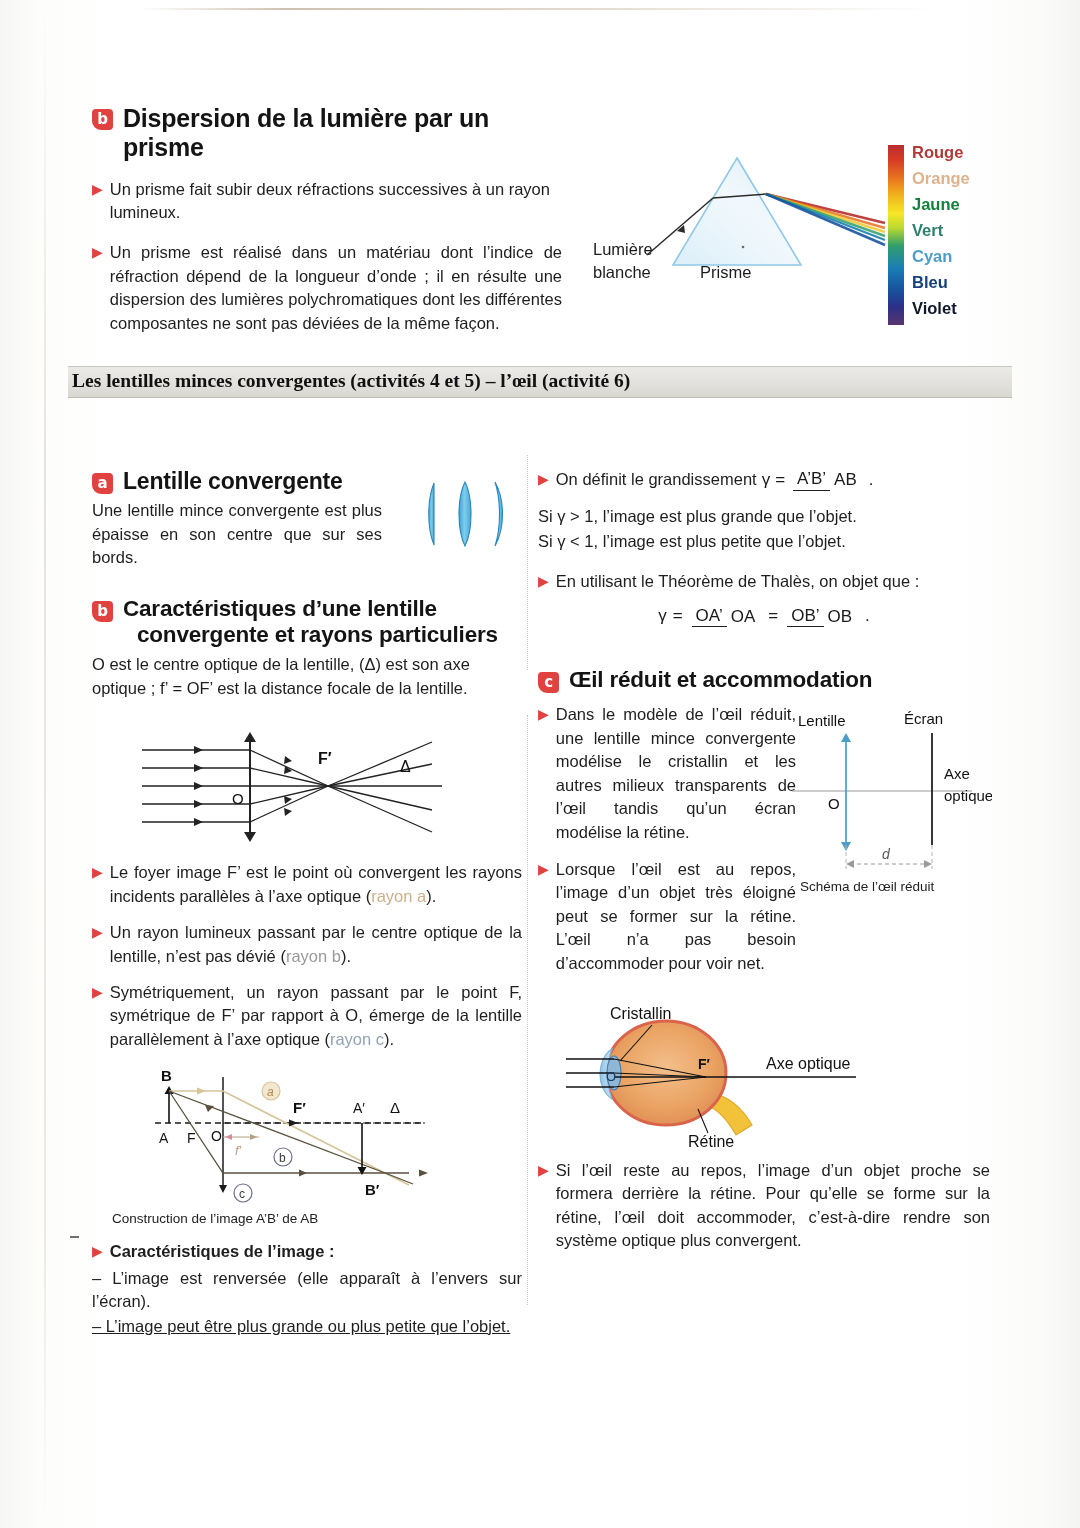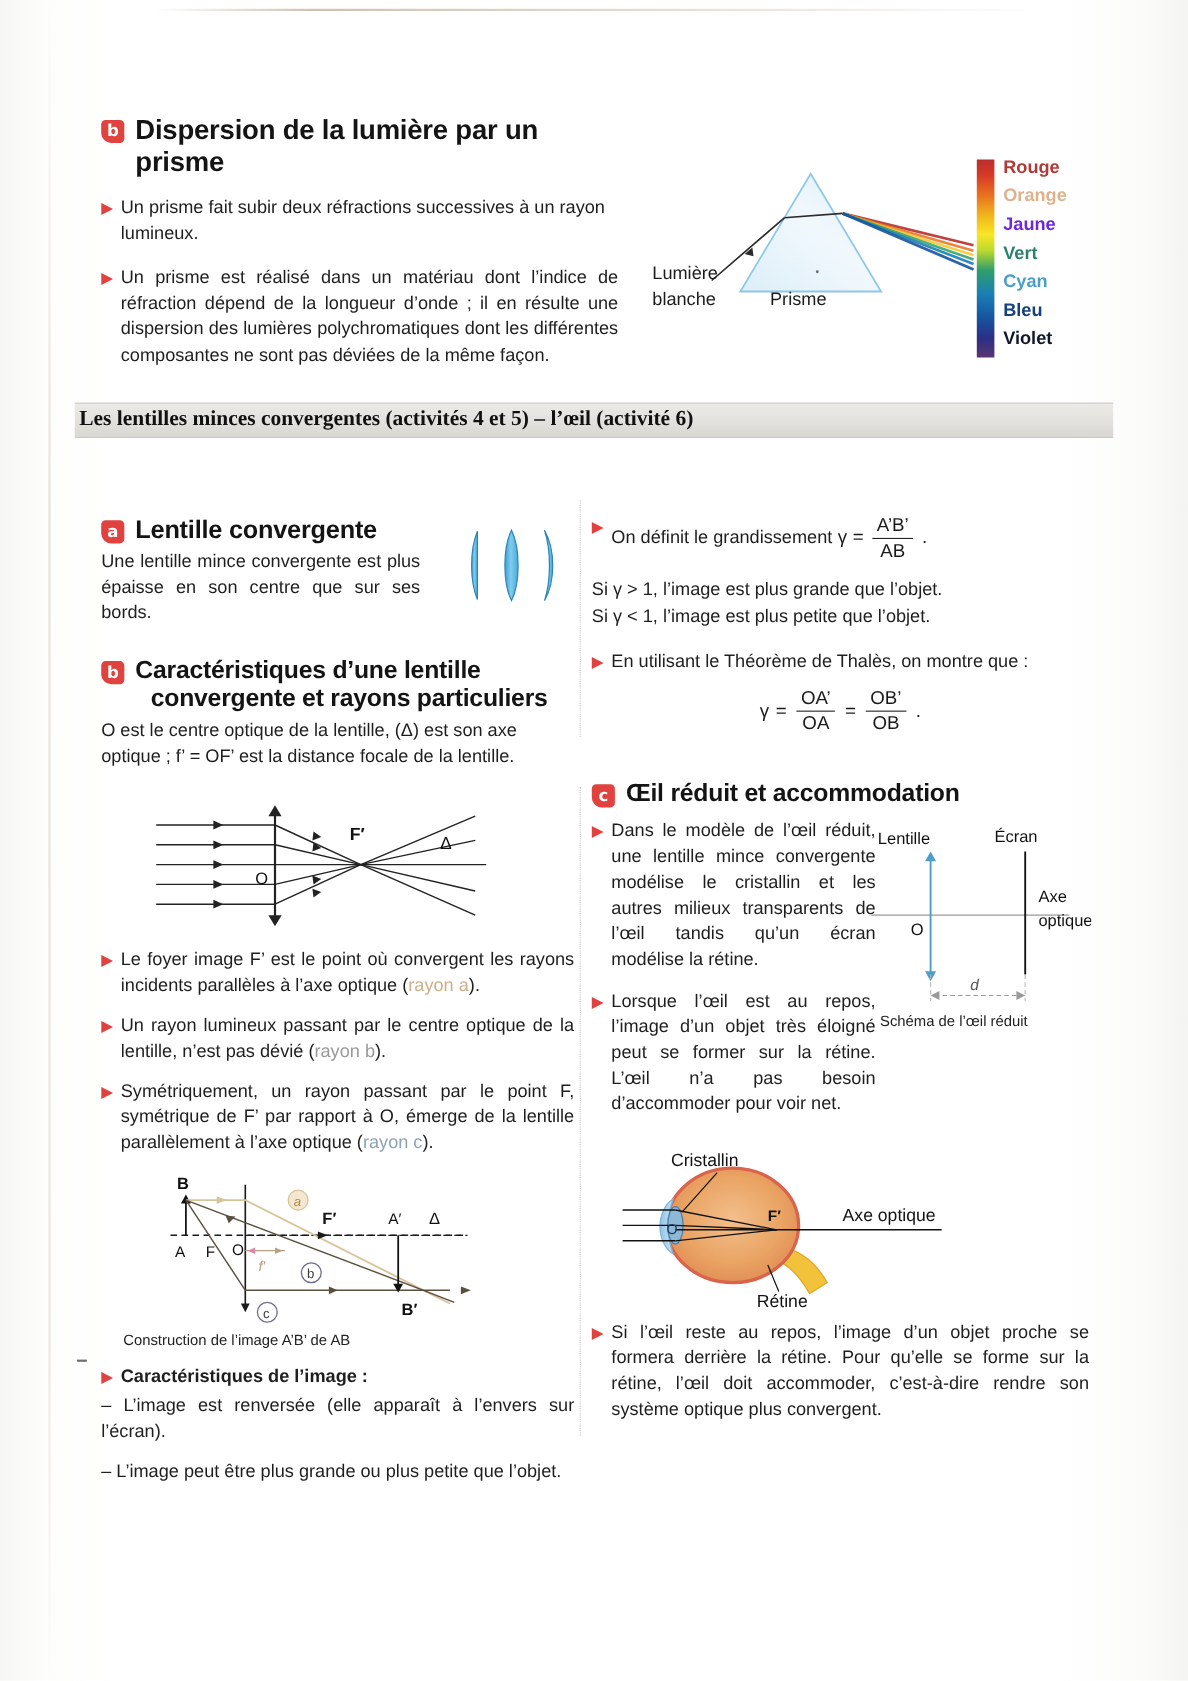--- a/index.html
+++ b/index.html
@@ -101,21 +101,21 @@
     font-size:13.5px;color:#222;margin-top:2px;
   }
 
   
   .ray-a{color:#cbb08a;}
   .ray-b{color:#9a9a9a;}
   .ray-c{color:#8fa3b4;}
 
   
   .formula{font-size:17px;line-height:1.2;}
-  .frac{display:inline-flex;flex-direction:column;align-items:center;vertical-align:middle;margin:0 3px;}
+  .frac{display:inline-flex;flex-direction:row;align-items:center;vertical-align:middle;margin:0 3px;}
   .frac .num{padding:0 4px;border-bottom:1.4px solid #222;line-height:1.22;}
   .frac .den{padding:0 4px;line-height:1.25;}
   .serif-note{font-family:"Liberation Serif", serif;font-size:18px;text-align:center;}
 
   .stray-dash{
     position:absolute;left:70px;top:1236px;width:9px;height:2px;background:#6f6f6f;
   }
 </style>
 </head>
 <body>
@@ -171,21 +171,21 @@
       <path d="M181 59 L300 105" stroke="#1b7fb5" stroke-width="2.4" fill="none" opacity=".9"></path>
       <path d="M181 59 L300 110" stroke="#17549f" stroke-width="2.6" fill="none" opacity=".9"></path>
 
       <circle cx="158" cy="112" r="1.3" fill="#6b6b6b"></circle>
     </svg>
 
     <div class="spectrum-bar"></div>
     <div class="spectrum-labels">
       <div style="color:#b03a36">Rouge</div>
       <div style="color:#ddb28c">Orange</div>
-      <div style="color:#6d28d9">Jaune</div>
+      <div style="color:#15803d">Jaune</div>
       <div style="color:#2d7f6f">Vert</div>
       <div style="color:#4a9ec9">Cyan</div>
       <div style="color:#17407f">Bleu</div>
       <div style="color:#0f172a">Violet</div>
     </div>
 
     <div class="prism-caption" style="left:8px;top:105px;">Lumière</div>
     <div class="prism-caption" style="left:8px;top:128px;">blanche</div>
     <div class="prism-caption" style="left:115px;top:128px;">Prisme</div>
   </div>
@@ -347,21 +347,21 @@
       </svg>
       <div class="fig-caption" style="width:330px;margin-left:20px;">Construction de l’image A’B’ de AB</div>
     </div>
 
     <div style="margin-top:14px;">
       <div class="bullet-row">
         <span class="tri">▶</span>
         <p class="para" style="font-weight:bold;">Caractéristiques de l’image :</p>
       </div>
       <p class="para just" style="margin-top:3px;">– L’image est renversée (elle apparaît à l’envers sur l’écran).</p>
-      <p class="para just" style="margin-top:13px;">– L’image peut être plus grande ou plus petite que l’objet.</p>
+      <p class="para just" style="margin-top:1px;text-decoration:underline;">– L’image peut être plus grande ou plus petite que l’objet.</p>
     </div>
 
   </div>
 
   <div class="stray-dash"></div>
 
   <div id="col-right">
 
     <div class="bullet-row">
       <span class="tri">▶</span>
@@ -375,21 +375,21 @@
         </span>
         <span>.</span>
       </div>
     </div>
 
     <p class="para" style="margin-top:14px;">Si γ &gt; 1, l’image est plus grande que l’objet.</p>
     <p class="para" style="margin-top:1px;">Si γ &lt; 1, l’image est plus petite que l’objet.</p>
 
     <div class="bullet-row" style="margin-top:17px;">
       <span class="tri">▶</span>
-      <p class="para">En utilisant le Théorème de Thalès, on montre que :</p>
+      <p class="para">En utilisant le Théorème de Thalès, on objet que :</p>
     </div>
 
     <div class="formula" style="display:flex;justify-content:center;align-items:center;gap:6px;margin-top:12px;">
       <span>γ</span>
       <span>=</span>
       <span class="frac">
         <span class="num">OA’</span>
         <span class="den">OA</span>
       </span>
       <span>=</span>

